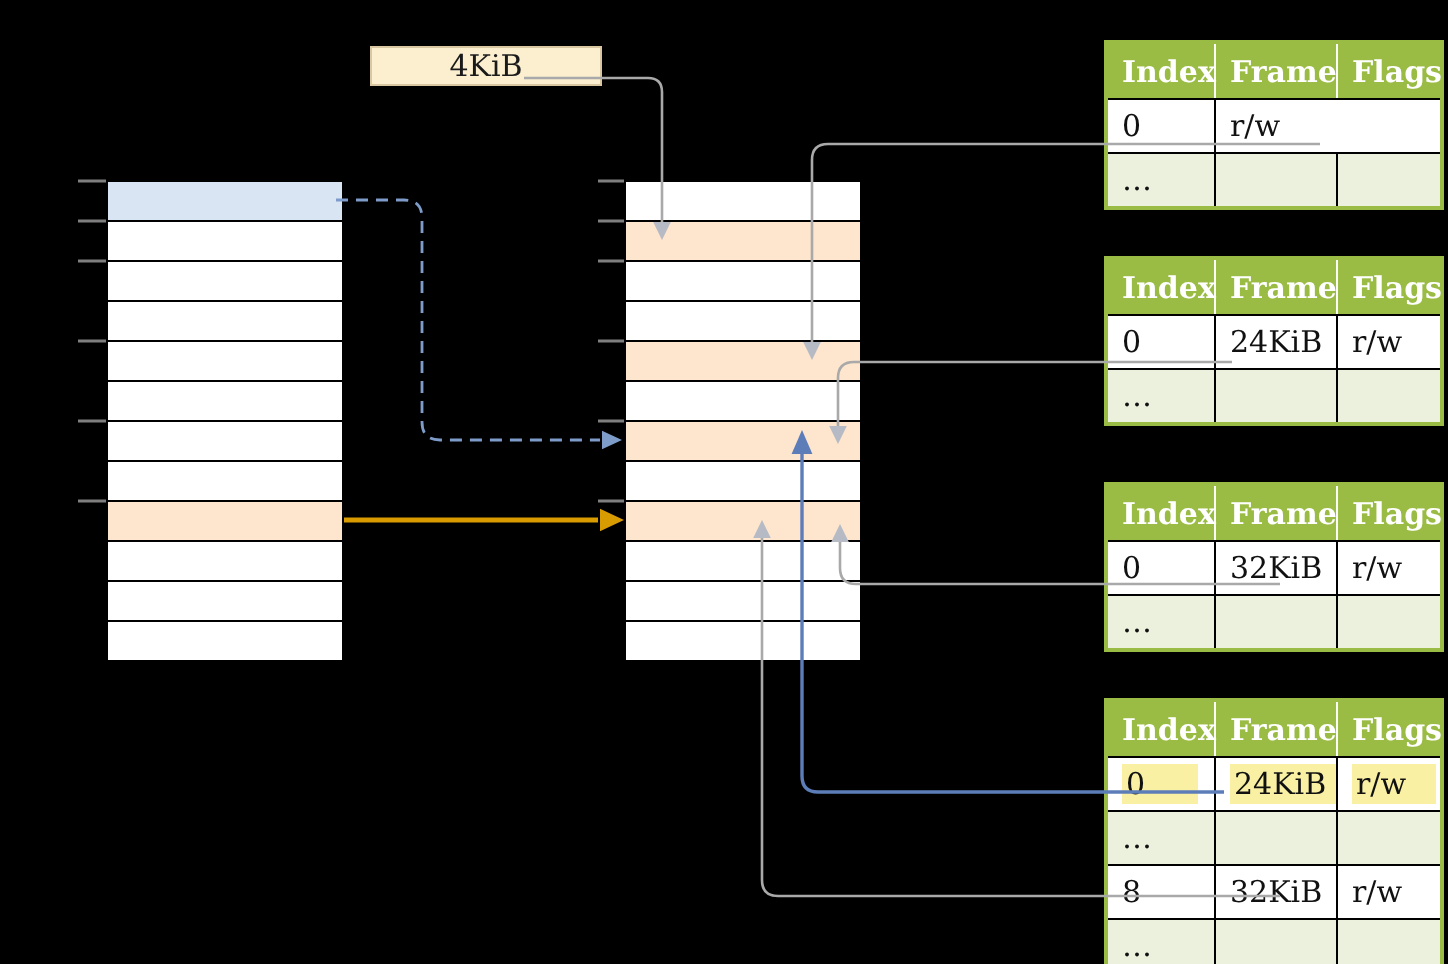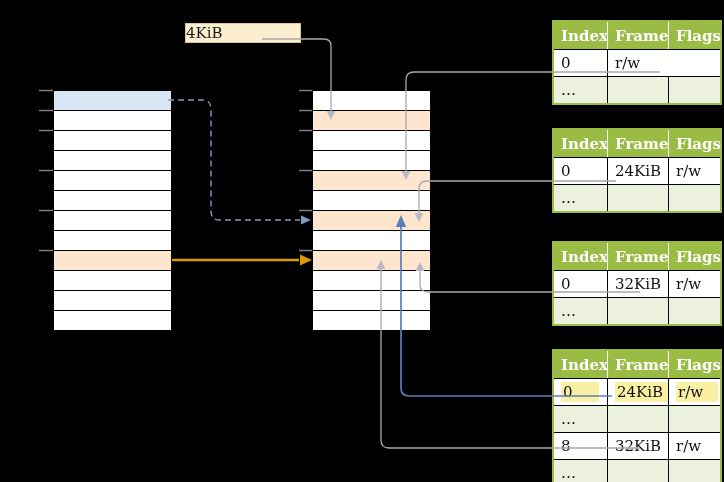--- a/index.html
+++ b/index.html
@@ -15,21 +15,21 @@
   .memtable .mrow{flex:1;border-bottom:1px solid #000;background:#fff;}
   .memtable .mrow:last-child{border-bottom:none;}
   .memtable .mrow.blue{background:var(--row-blue,#D9E5F3);}
   .memtable .mrow.orange{background:var(--row-orange,#FDE5CE);}
   #vmem{left:53px;top:90px;}
   #pmem{left:312px;top:90px;}
   
   .sizebox{
     position:absolute;left:185px;top:23px;width:116px;height:20px;
     background:var(--box-cream,#FBEFD0);border:1px solid #d8c7a0;box-sizing:border-box;
-    display:flex;align-items:center;
+    display:flex;align-items:center;justify-content:center;
     font-size:15px;color:#1a1a1a;
   }
   
   .ptable{
     position:absolute;left:552px;width:170px;
     border:2px solid var(--table-green,#9ABC44);background:#fff;box-sizing:border-box;
   }
   .phead{display:flex;height:27px;background:var(--table-green,#9ABC44);}
   .phead .hc{
     display:flex;align-items:center;box-sizing:border-box;padding-left:7px;

